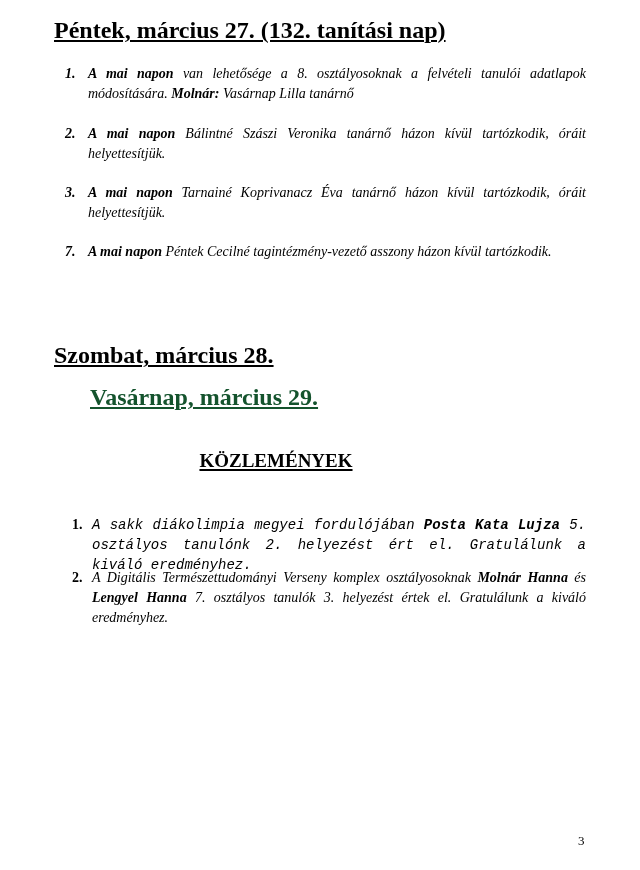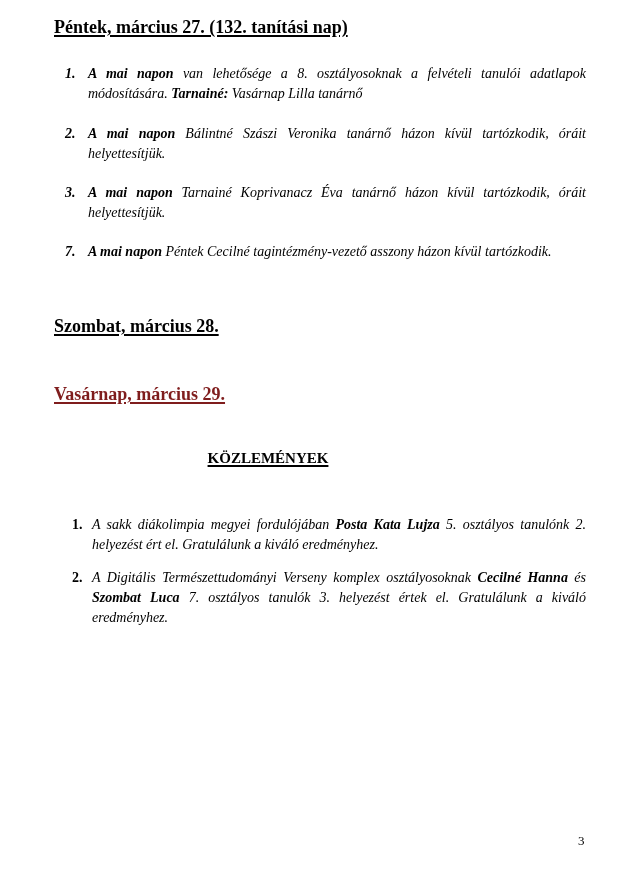--- a/index.html
+++ b/index.html
@@ -1,64 +1,64 @@
 <!DOCTYPE html>
 <html><head>
 <meta charset="utf-8">
 <style>
   html, body { margin: 0; padding: 0; background: #ffffff; }
   body { width: 640px; height: 870px; position: relative; overflow: hidden;
          font-family: "Liberation Serif", "DejaVu Serif", serif; color: #000; }
-  .heading { position: absolute; left: 54px; font-weight: bold; font-size: 18px;
+  .heading { position: absolute; left: 54px; font-weight: bold; font-size: 24px;
              text-decoration: underline; text-underline-offset: 2px; text-decoration-thickness: 2px; margin: 0; white-space: nowrap; }
-  .heading.red { color: #7f1d1d; }
-  .center-heading { position: absolute; left: 4px; width: 528px; text-align: center;
-             font-weight: bold; font-size: 15px; text-decoration: underline; text-underline-offset: 2px; text-decoration-thickness: 2px; margin: 0; }
+  .heading.red { color: #14532d; margin-left: 36px; }
+  .center-heading { position: absolute; left: 12px; width: 528px; text-align: center;
+             font-weight: bold; font-size: 19px; text-decoration: underline; text-underline-offset: 2px; text-decoration-thickness: 2px; margin: 0; }
   .item { position: absolute; left: 65px; width: 521px; font-size: 14px; line-height: 20px;
           text-align: justify; font-style: italic; margin: 0; }
   .item .num { position: absolute; left: 0; top: 0; font-weight: bold; font-style: italic; }
   .item .num.upright { font-style: normal; }
   .item .body { display: block; padding-left: 23px; }
   .item b { font-weight: bold; }
   .pagenum { position: absolute; left: 578px; top: 833px; font-size: 13px; }
 </style>
 </head>
 <body>
 
 <h2 class="heading" style="top:17px;">Péntek, március 27. (132. tanítási nap)</h2>
 
 <p class="item" style="top:64px;">
   <span class="num">1.</span>
-  <span class="body"><b>A mai napon</b><span> van lehetősége a 8. osztályosoknak a felvételi tanulói adatlapok módosítására. </span><b>Tarnainé:</b><span> Vasárnap Lilla tanárnő</span></span>
+  <span class="body"><b>A mai napon</b><span> van lehetősége a 8. osztályosoknak a felvételi tanulói adatlapok módosítására. </span><b>Molnár:</b><span> Vasárnap Lilla tanárnő</span></span>
 </p>
 
 <p class="item" style="top:124px;">
   <span class="num">2.</span>
   <span class="body"><b>A mai napon</b><span> Bálintné Szászi Veronika tanárnő házon kívül tartózkodik, óráit helyettesítjük.</span></span>
 </p>
 
 <p class="item" style="top:183px;">
   <span class="num">3.</span>
   <span class="body"><b>A mai napon</b><span> Tarnainé Koprivanacz Éva tanárnő házon kívül tartózkodik, óráit helyettesítjük.</span></span>
 </p>
 
 <p class="item" style="top:242px;">
   <span class="num">7.</span>
   <span class="body"><b>A mai napon</b><span> Péntek Cecilné tagintézmény-vezető asszony házon kívül tartózkodik.</span></span>
 </p>
 
-<h2 class="heading" style="top:316px;text-align:center;">Szombat, március 28.</h2>
+<h2 class="heading" style="top:342px;text-align:center;">Szombat, március 28.</h2>
 
 <h2 class="heading red" style="top:384px;">Vasárnap, március 29.</h2>
 
 <h2 class="center-heading" style="top:450px;">KÖZLEMÉNYEK</h2>
 
 <p class="item" style="top:515px; left:72px; width:514px;">
   <span class="num upright">1.</span>
-  <span class="body" style="padding-left:20px;"><span>A sakk diákolimpia megyei fordulójában </span><b>Posta Kata Lujza</b><span> 5. osztályos tanulónk 2. helyezést ért el. Gratulálunk a kiváló eredményhez.</span></span>
+  <span class="body" style="padding-left:20px;font-family:Liberation Mono, monospace;"><span>A sakk diákolimpia megyei fordulójában </span><b>Posta Kata Lujza</b><span> 5. osztályos tanulónk 2. helyezést ért el. Gratulálunk a kiváló eredményhez.</span></span>
 </p>
 
 <p class="item" style="top:568px; left:72px; width:514px;">
   <span class="num upright">2.</span>
-  <span class="body" style="padding-left:20px;"><span>A Digitális Természettudományi Verseny komplex osztályosoknak </span><b>Cecilné Hanna</b><span> és </span><b>Szombat Luca</b><span> 7. osztályos tanulók 3. helyezést értek el. Gratulálunk a kiváló eredményhez.</span></span>
+  <span class="body" style="padding-left:20px;"><span>A Digitális Természettudományi Verseny komplex osztályosoknak </span><b>Molnár Hanna</b><span> és </span><b>Lengyel Hanna</b><span> 7. osztályos tanulók 3. helyezést értek el. Gratulálunk a kiváló eredményhez.</span></span>
 </p>
 
 <div class="pagenum">3</div>
 
 </body></html>

